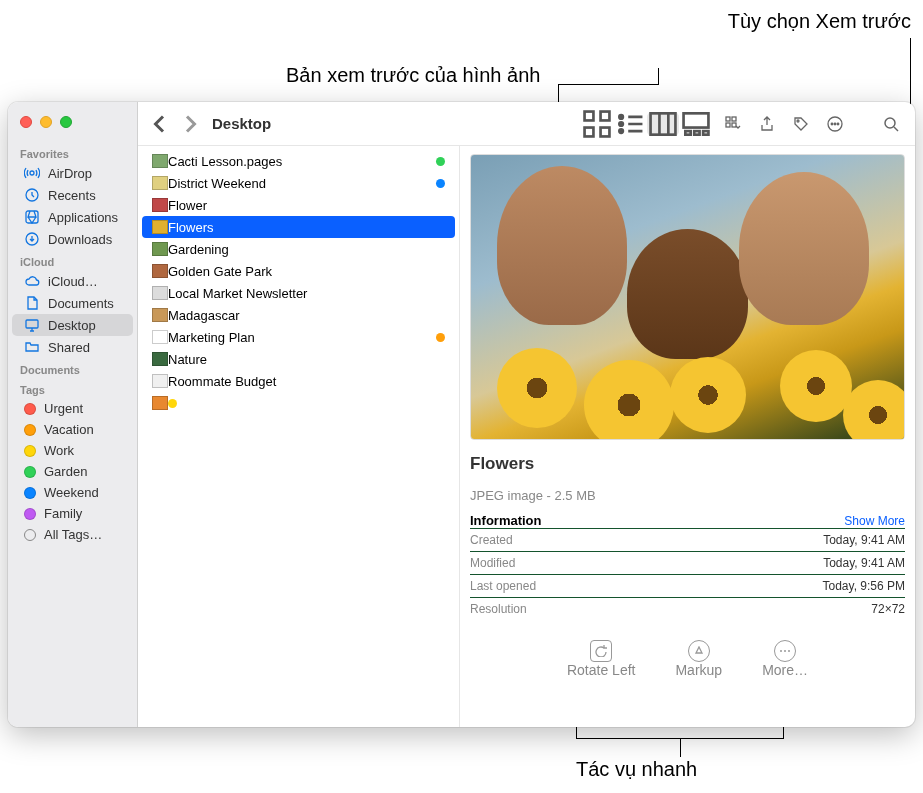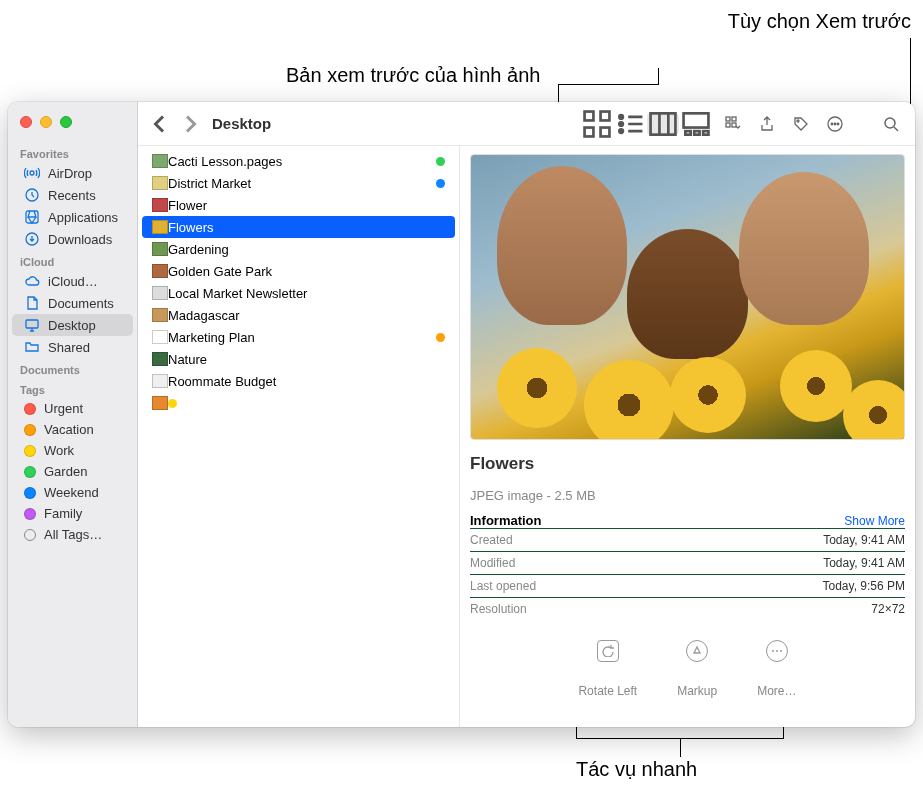--- a/index.html
+++ b/index.html
@@ -81,21 +81,21 @@
 .preview-title { font-size: 17px; font-weight: 600; margin-top: 14px; color: #333; }
 .preview-sub { font-size: 13px; color: #888; margin-top: 14px; }
 .info-header { display: flex; justify-content: space-between; align-items: baseline; margin-top: 10px; }
 .info-label { font-size: 13px; font-weight: 600; }
 .show-more { font-size: 12px; color: #0a60ff; }
 .info-row { display: flex; justify-content: space-between; font-size: 12px; padding: 4px 0; border-top: 1px solid #14532d; }
 .info-key { color: #888; }
 .info-val { color: #333; font-weight: 500; }
 
 .quick-actions { display: flex; justify-content: center; gap: 40px; margin-top: 20px; }
-.qa { display: flex; flex-direction: column; align-items: center; gap: 22px; color: #888; font-size: 12px; }
+.qa { display: flex; flex-direction: column; align-items: center; gap: 0; color: #888; font-size: 14px; }
 .qa-icon { width: 22px; height: 22px; border: 1.5px solid #999; border-radius: 4px; display: flex; align-items: center; justify-content: center; position: relative; }
 .qa-more .qa-icon { border-radius: 50%; }
 
 
 .bracket { position: absolute; border: 1px solid #000; border-top: none; }
 </style>
 </head>
 <body>
 
 <div class="callout" style="right:12px; top:10px;">Tùy chọn Xem trước</div>
@@ -323,21 +323,21 @@
 
     <div class="content">
       <div class="file-list" id="file-list">
           <div class="file-row">
             <span class="file-icon" style="background: rgb(127, 168, 110); border: 0.5px solid rgba(0, 0, 0, 0.2);"></span>
             <span class="file-name">Cacti Lesson.pages</span>
             <span class="file-tag" style="background: rgb(48, 209, 88);"></span>
           </div>
           <div class="file-row">
             <span class="file-icon" style="background: rgb(224, 208, 128); border: 0.5px solid rgba(0, 0, 0, 0.2);"></span>
-            <span class="file-name">District Market</span>
+            <span class="file-name">District Weekend</span>
             <span class="file-tag" style="background: rgb(10, 132, 255);"></span>
           </div>
           <div class="file-row">
             <span class="file-icon" style="background: rgb(192, 72, 72); border: 0.5px solid rgba(0, 0, 0, 0.2);"></span>
             <span class="file-name">Flower</span>
           </div>
           <div class="file-row selected">
             <span class="file-icon" style="background: rgb(224, 176, 48); border: 0.5px solid rgba(0, 0, 0, 0.2);"></span>
             <span class="file-name">Flowers</span>
           </div>

